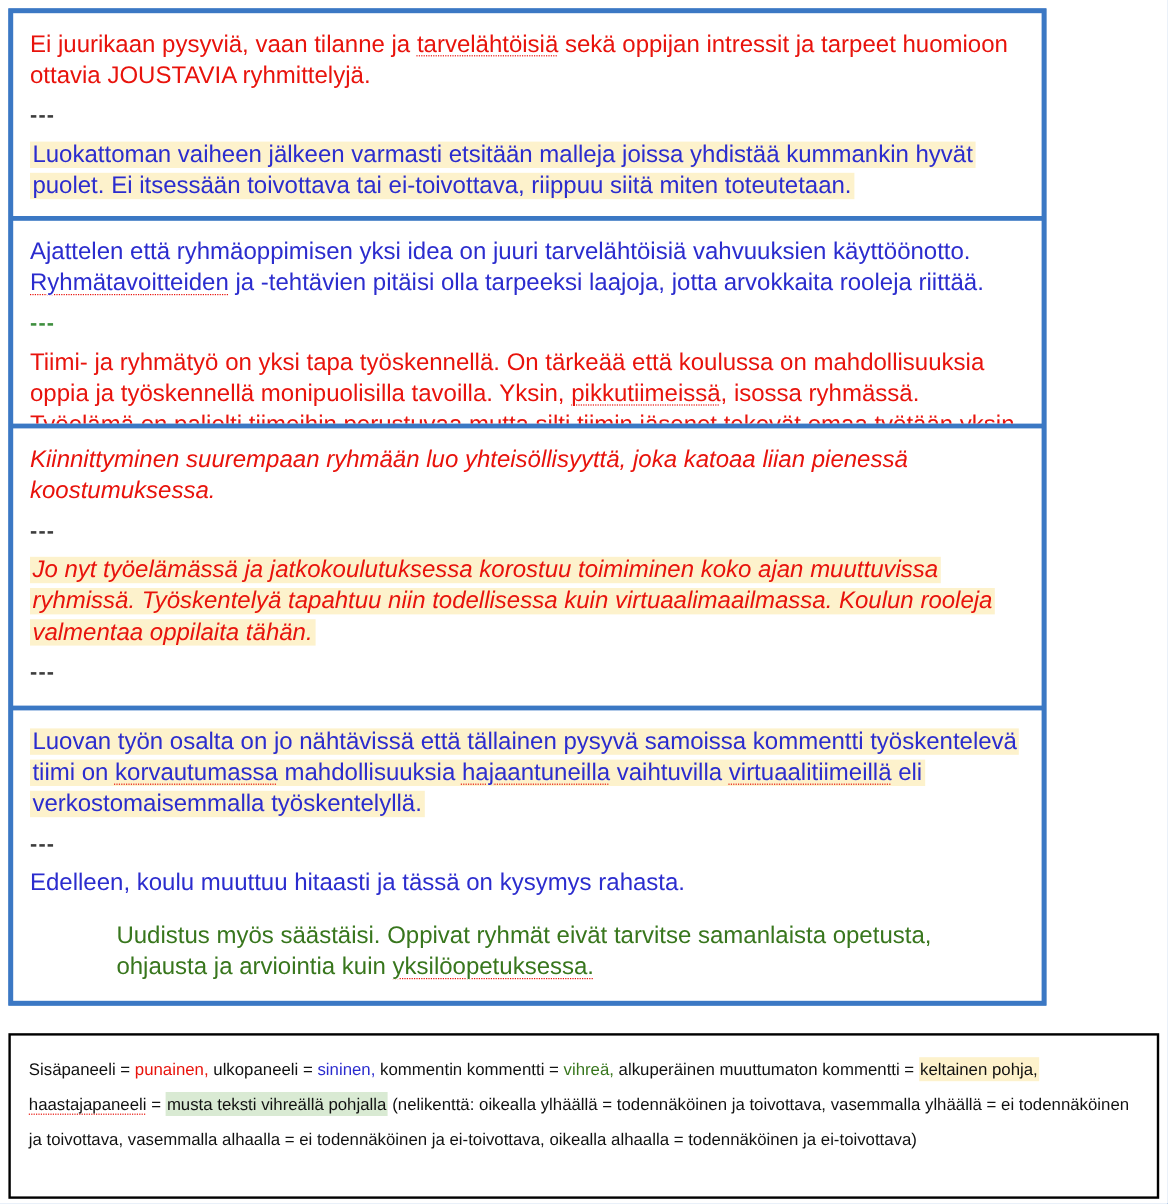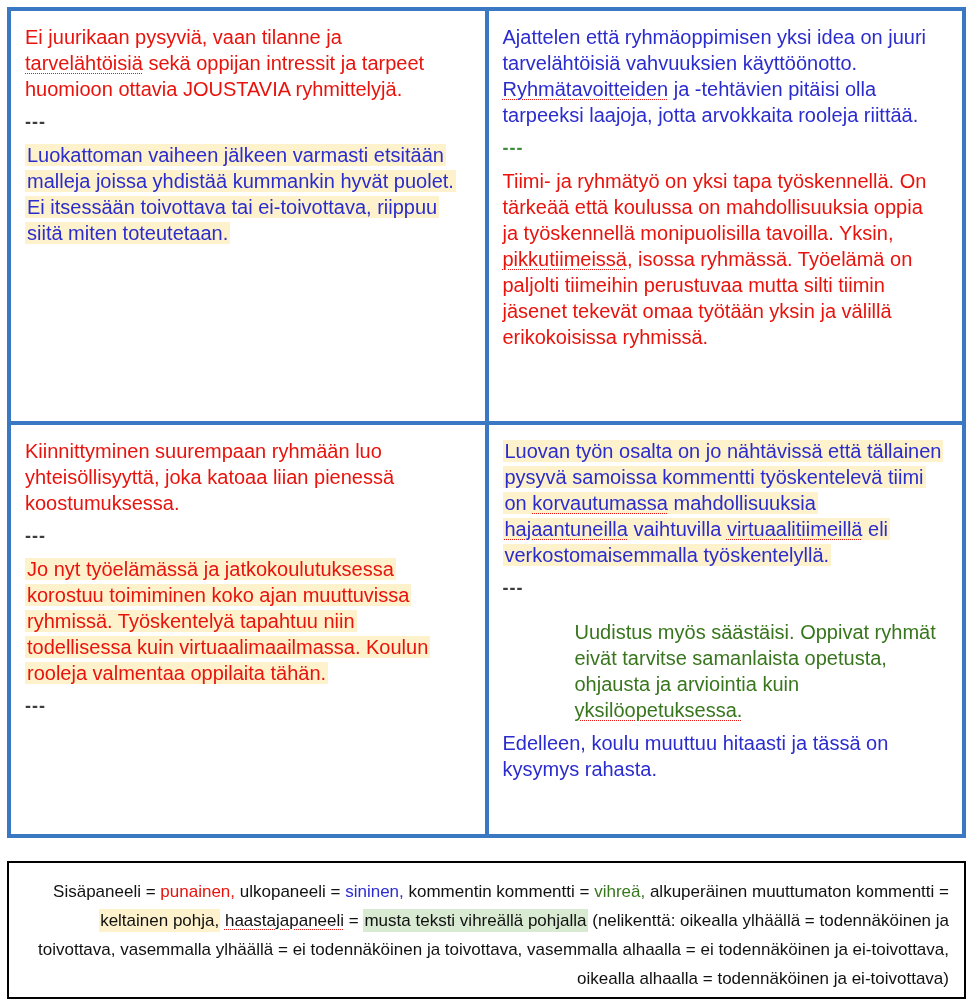--- a/index.html
+++ b/index.html
@@ -10,26 +10,26 @@
   .page {
     position: relative;
     width: 973px;
     height: 1003px;
     box-sizing: border-box;
     padding: 7px;
     background: #ffffff;
   }
   .grid {
     box-sizing: border-box;
-    width: 959px;
+    width: 865px;
     height: 831px;
     border: 4px solid var(--border-blue, #3b78c4);
     background: var(--border-blue, #3b78c4);
     display: grid;
-    grid-template-columns: 1fr 1fr;
+    grid-template-columns: 1fr;
     grid-template-rows: 1fr 1fr;
     gap: 4px;
   }
   .cell {
     background: #ffffff;
     padding: 13px 20px 8px 14px;
     overflow: hidden;
     font-size: 20px;
     line-height: 26px;
   }
@@ -39,21 +39,21 @@
     font-weight: bold;
     letter-spacing: 1px;
     font-size: 18px;
     line-height: 26px;
   }
   .sep-gray  { color: var(--sep-gray, #3d3d3d); }
   .sep-green { color: var(--sep-green, #3f8f3f); }
   .c-red   { color: var(--red, #e8130c); }
   .c-blue  { color: var(--blue, #2b2cce); }
   .c-green { color: var(--green, #38761d); }
-  .italic  { }
+  .italic  { font-style: italic; }
   .indent  { margin-left: 72px; margin-top: 18px; }
   .hl {
     background: var(--yellow-bg, #fdf2cc);
     padding: 0 2px;
     -webkit-box-decoration-break: clone;
     box-decoration-break: clone;
   }
   .u {
     text-decoration: underline;
     text-decoration-style: dotted;
@@ -61,24 +61,23 @@
     text-decoration-thickness: 1px;
     text-underline-offset: 3px;
   }
   .legend {
     box-sizing: border-box;
     margin-top: 23px;
     width: 959px;
     height: 138px;
     border: 2px solid var(--legend-border, #000000);
     padding: 14px 15px;
-    font-size: 17px;
+    font-size: 14px;
     line-height: 29px;
     color: #111111;
-    text-align: right;
   }
   .bg-yellow {
     background: var(--yellow-bg, #fdf2cc);
     padding: 2px 1px;
     -webkit-box-decoration-break: clone;
     box-decoration-break: clone;
   }
   .bg-green {
     background: var(--green-bg, #d9ead3);
     padding: 2px 1px;
@@ -104,22 +103,22 @@
       </div>
     <div class="cell">
         <p class="para c-red italic"><span><span>Kiinnittyminen suurempaan ryhmään luo yhteisöllisyyttä, joka katoaa liian pienessä koostumuksessa.</span></span></p>
         <p class="sep sep-gray">---</p>
         <p class="para c-red italic"><span class="hl"><span>Jo nyt työelämässä ja jatkokoulutuksessa korostuu toimiminen koko ajan muuttuvissa ryhmissä. Työskentelyä tapahtuu niin todellisessa kuin virtuaalimaailmassa. Koulun rooleja valmentaa oppilaita tähän.</span></span></p>
         <p class="sep sep-gray">---</p>
       </div>
     <div class="cell">
         <p class="para c-blue"><span class="hl"><span>Luovan työn osalta on jo nähtävissä että tällainen pysyvä samoissa kommentti työskentelevä tiimi on </span><span class="u">korvautumassa</span><span> mahdollisuuksia </span><span class="u">hajaantuneilla</span><span> vaihtuvilla </span><span class="u">virtuaalitiimeillä</span><span> eli verkostomaisemmalla työskentelyllä.</span></span></p>
         <p class="sep sep-gray">---</p>
+        <p class="para c-blue"><span><span>Edelleen, koulu muuttuu hitaasti ja tässä on kysymys rahasta.</span></span></p>
         <p class="para c-green indent"><span><span>Uudistus myös säästäisi. Oppivat ryhmät eivät tarvitse samanlaista opetusta, ohjausta ja arviointia kuin </span><span class="u">yksilöopetuksessa.</span></span></p>
-        <p class="para c-blue"><span><span>Edelleen, koulu muuttuu hitaasti ja tässä on kysymys rahasta.</span></span></p>
       </div>
   </div>
 
   <div class="legend">
     <span><span>Sisäpaneeli = </span><span class="c-red">punainen,</span><span> ulkopaneeli = </span><span class="c-blue">sininen,</span><span> kommentin kommentti = </span><span class="c-green">vihreä,</span><span> alkuperäinen muuttumaton kommentti = </span><span class="bg-yellow">keltainen pohja,</span><span> </span><span class="u">haastajapaneeli</span><span> = </span><span class="bg-green">musta teksti vihreällä pohjalla</span><span> (nelikenttä: oikealla ylhäällä = todennäköinen ja toivottava, vasemmalla ylhäällä = ei todennäköinen ja toivottava, vasemmalla alhaalla = ei todennäköinen ja ei-toivottava, oikealla alhaalla = todennäköinen ja ei-toivottava)</span></span>
   </div>
 
 </div>
 
 </body></html>

